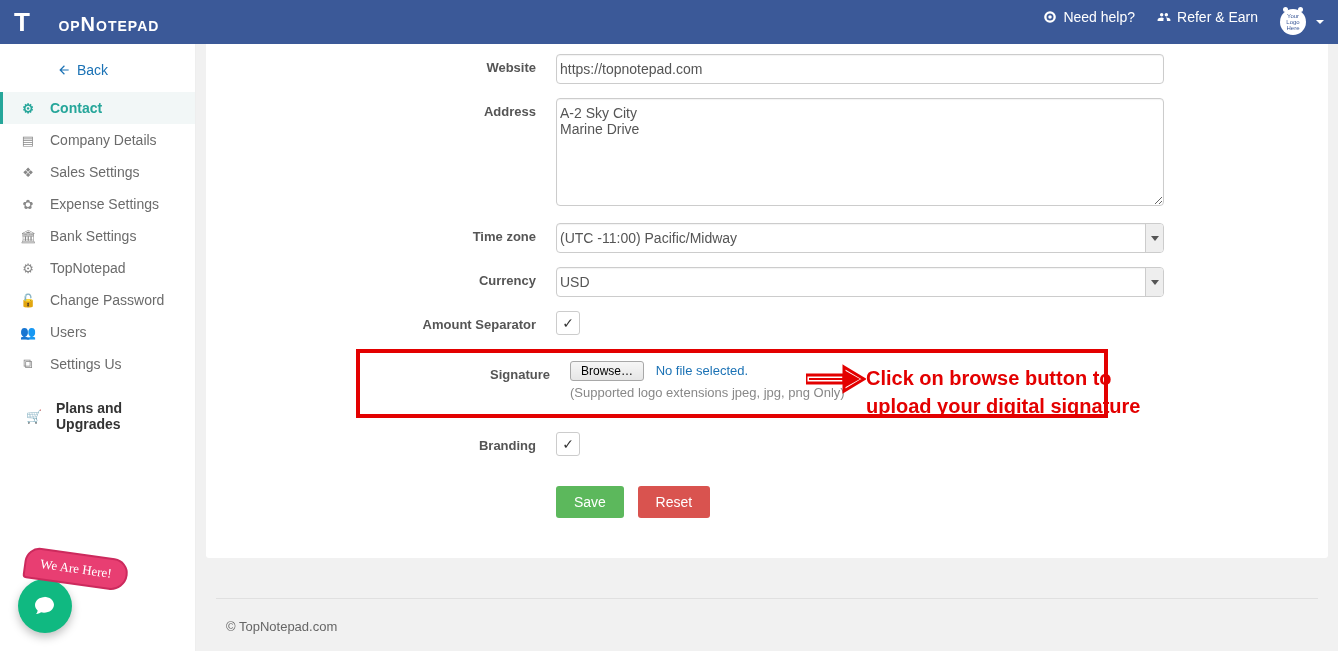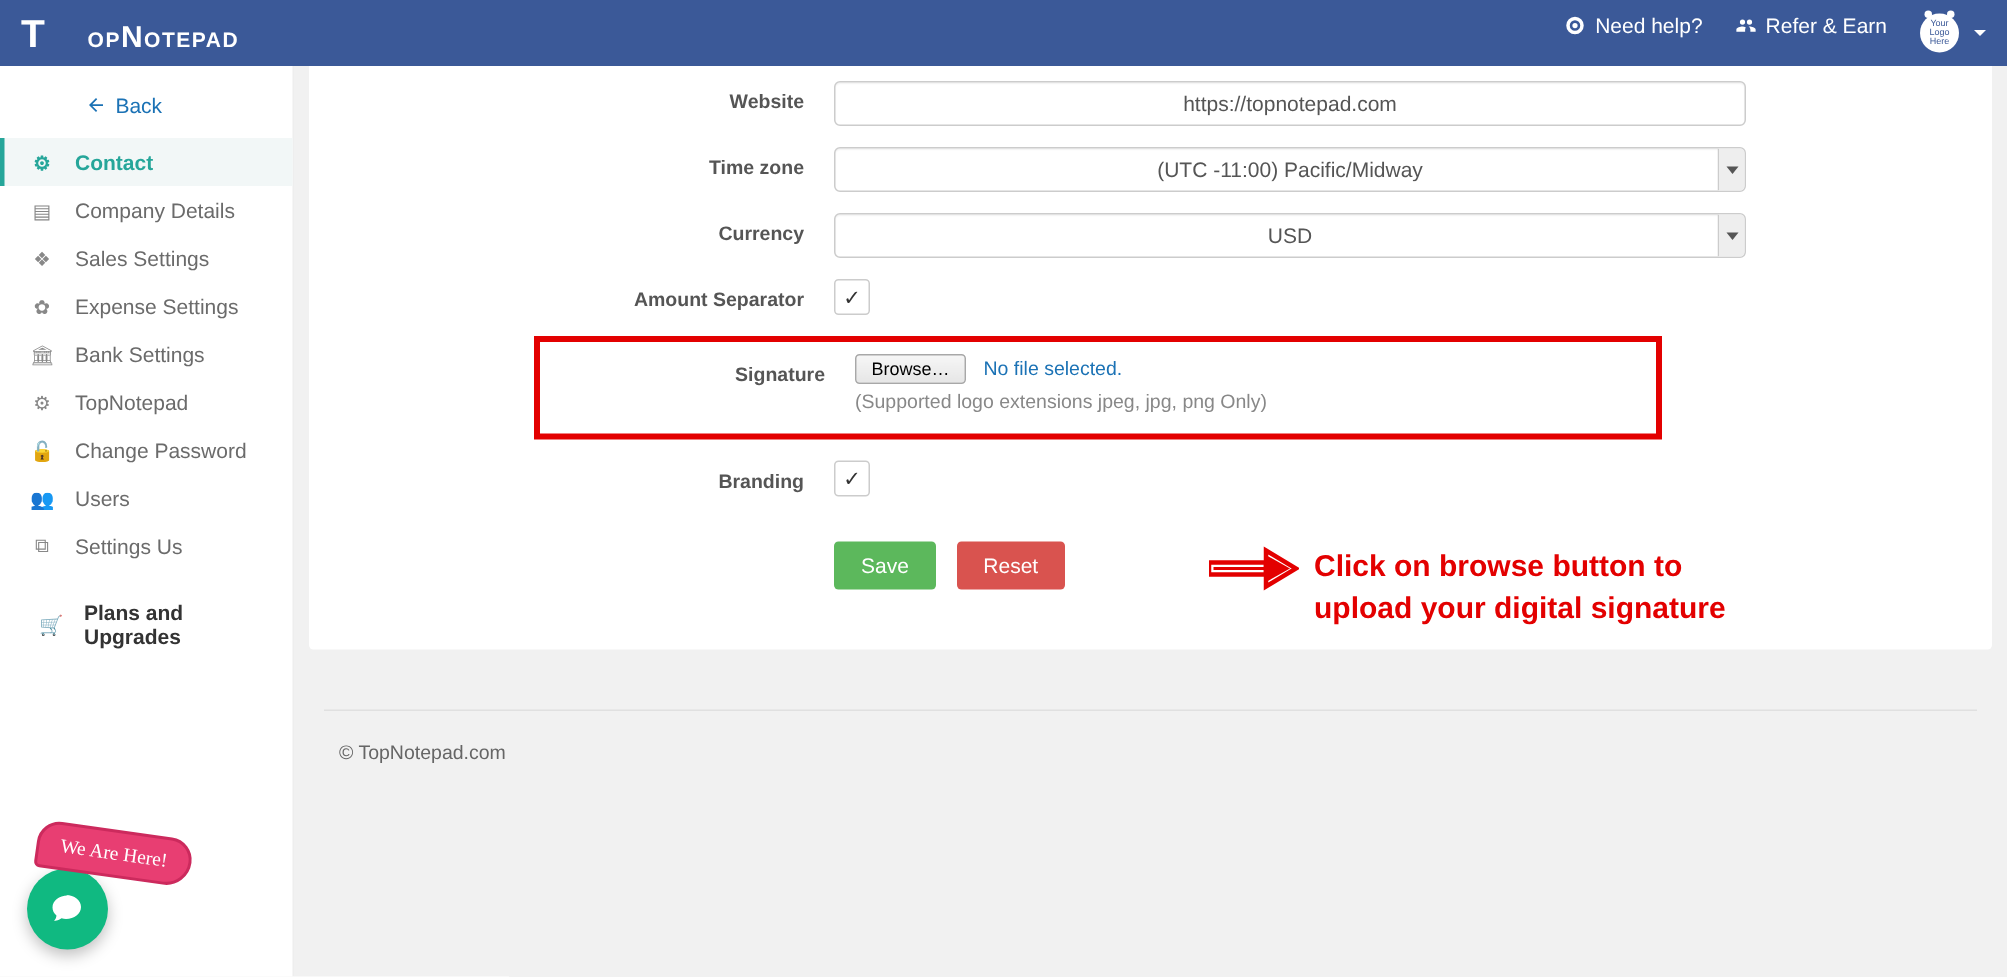--- a/index.html
+++ b/index.html
@@ -28,24 +28,23 @@
 .side-item.active .icon { color: #26a69a; }
 .side-item.bold { font-weight: 700; color: #333; margin-top: 12px; padding-left: 26px; }
 
 .main { flex: 1; padding: 0 0 20px 0; background: #f1f1f1; }
 .panel { background: #fff; margin: 0 10px 0 10px; padding: 10px 70px 40px 70px; border-radius: 0 0 3px 3px; }
 
 .form-row { display: flex; align-items: flex-start; margin-bottom: 14px; }
 .form-label { width: 280px; text-align: right; padding-right: 20px; padding-top: 6px; font-weight: 700; font-size: 13px; color: #555; flex-shrink: 0; }
 .form-field { flex: 1; max-width: 608px; }
 .input, .select, .textarea {
-  width: 100%; padding: 6px 16px; font-size: 14px; color: #555;
+  width: 100%; padding: 6px 3px; font-size: 14px; color: #555;
   border: 1px solid #ccc; border-radius: 4px; background: #fff;
   box-shadow: inset 0 1px 1px rgba(0,0,0,.05);
-  text-align: center;
 }
 .textarea { height: 108px; resize: both; font-family: inherit; }
 .select-wrap { position: relative; }
 .select-caret { position: absolute; right: 1px; top: 1px; bottom: 1px; width: 18px; background: #eee; border-left: 1px solid #ccc; border-radius: 0 3px 3px 0; display: flex; align-items: center; justify-content: center; pointer-events: none; }
 .select-caret::after { content: ""; width: 0; height: 0; border-left: 4px solid transparent; border-right: 4px solid transparent; border-top: 5px solid #555; }
 
 .checkbox { width: 24px; height: 24px; border: 1px solid #ccc; border-radius: 3px; background: #fff; display: inline-flex; align-items: center; justify-content: center; font-size: 14px; color: #333; }
 
 .signature-box { border: 4px solid #e30000; padding: 8px 10px 14px 10px; margin-left: 80px; margin-right: 150px; display: flex; align-items: flex-start; }
 .signature-box .form-label { width: 200px; }
@@ -55,21 +54,21 @@
 
 .btn { padding: 8px 18px; border-radius: 3px; color: #fff; border: none; font-size: 14px; cursor: pointer; }
 .btn-save { background: #5cb85c; }
 .btn-reset { background: #d9534f; margin-left: 10px; }
 .btn-row { padding-left: 280px; margin-top: 30px; }
 
 .footer { border-top: 1px solid #e0e0e0; margin: 40px 20px 0 20px; padding: 20px 10px; color: #666; font-size: 13px; }
 
 .annot { position: absolute; display: flex; align-items: flex-start; }
 .annot-arrow { flex-shrink: 0; }
-.annot-text { color: #e30000; font-size: 20px; font-weight: 700; line-height: 1.4; margin-left: 10px; }
+.annot-text { color: #e30000; font-size: 20px; font-weight: 700; line-height: 1.4; }
 
 .we-are-here { position: fixed; left: 18px; bottom: 18px; z-index: 50; }
 .wah-ribbon { background: #e83e72; color: #fff; font-family: cursive; font-size: 13px; padding: 6px 14px; border-radius: 16px 16px 18px 4px; transform: rotate(8deg); margin-bottom: -6px; margin-left: 6px; display: inline-block; border: 2px solid #cc2a5d; }
 .wah-btn { width: 54px; height: 54px; border-radius: 50%; background: #10b981; display: flex; align-items: center; justify-content: center; box-shadow: 0 4px 10px rgba(0,0,0,.25); cursor: pointer; }
 .wah-btn svg { width: 24px; height: 24px; fill: #fff; }
 
 .icon-svg { width: 14px; height: 14px; fill: currentColor; vertical-align: middle; }
 </style>
 </head>
 <body>
@@ -156,20 +155,27 @@
   <div class="main">
     <div class="panel" style="position:relative;">
 
       <div class="form-row">
         <div class="form-label">Website</div>
         <div class="form-field">
           <input class="input" value="https://topnotepad.com" style="">
         </div>
       </div>
 
+      <div class="form-row">
+        <div class="form-label">Address</div>
+        <div class="form-field">
+          <textarea class="textarea" style="">A-2 Sky City
+Marine Drive</textarea>
+        </div>
+      </div>
 
       <div class="form-row">
         <div class="form-label">Time zone</div>
         <div class="form-field select-wrap">
           <input class="input" readonly="" style="cursor: pointer;" value="(UTC -11:00) Pacific/Midway">
           <span class="select-caret"></span>
         </div>
       </div>
 
       <div class="form-row">

